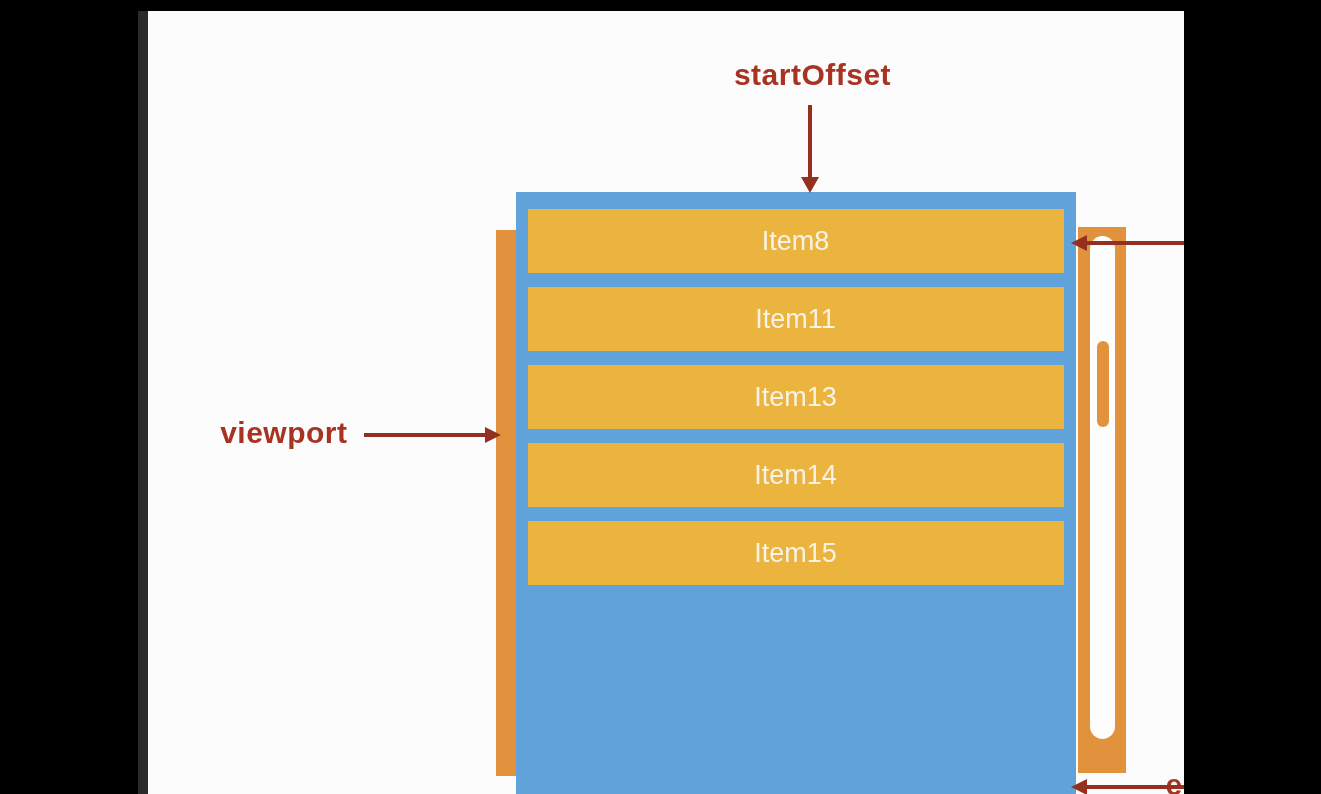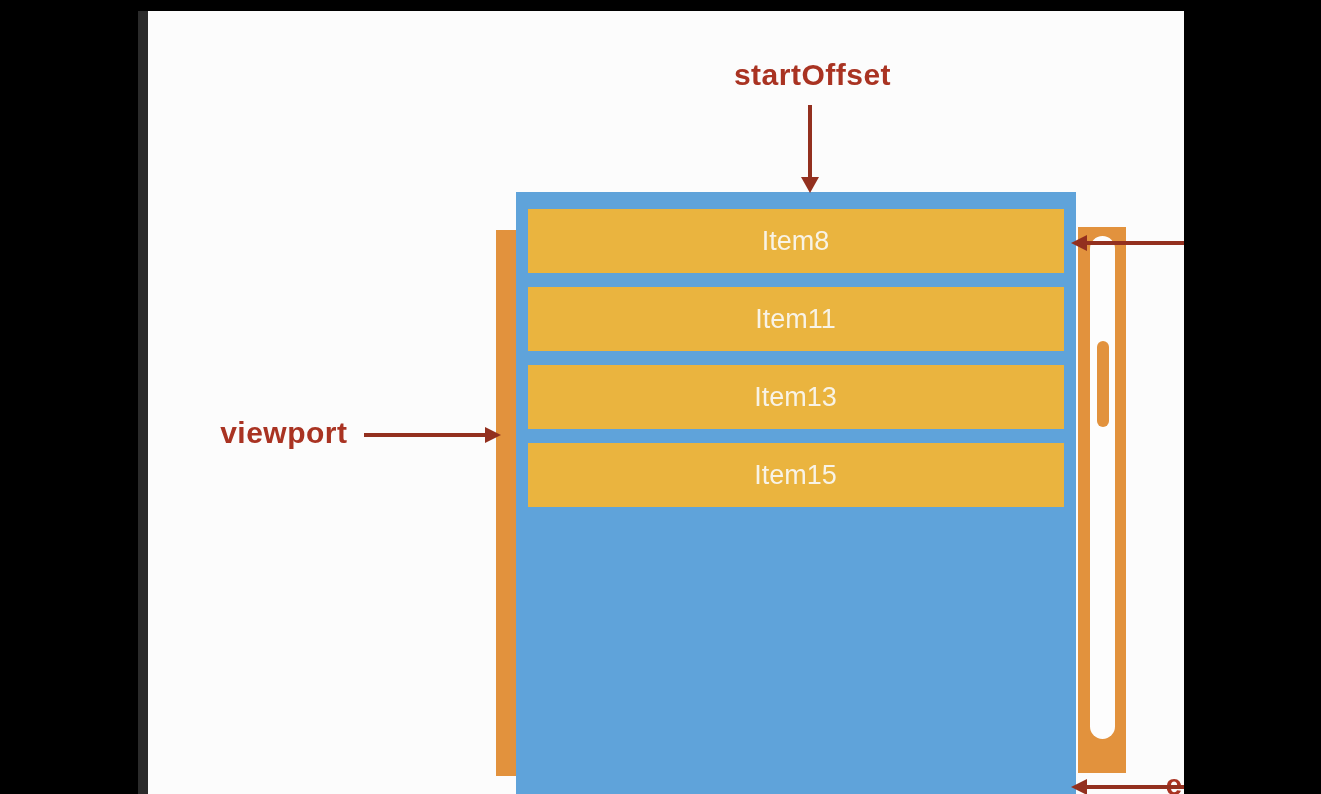--- a/index.html
+++ b/index.html
@@ -81,20 +81,21 @@
   <div class="arrow-v arrow-start-offset">
     <div class="head head-down"></div>
   </div>
 
   <div class="strip-left"></div>
 
   <div class="viewport-box">
     <div class="list-item">Item8</div>
     <div class="list-item">Item11</div>
     <div class="list-item">Item13</div>
+    <div class="list-item">Item14</div>
     <div class="list-item">Item15</div>
   </div>
 
   <div class="track">
     <div class="groove"></div>
     <div class="thumb"></div>
   </div>
 
   <div class="diagram-label label-viewport">viewport</div>
   <div class="arrow-h arrow-viewport">

